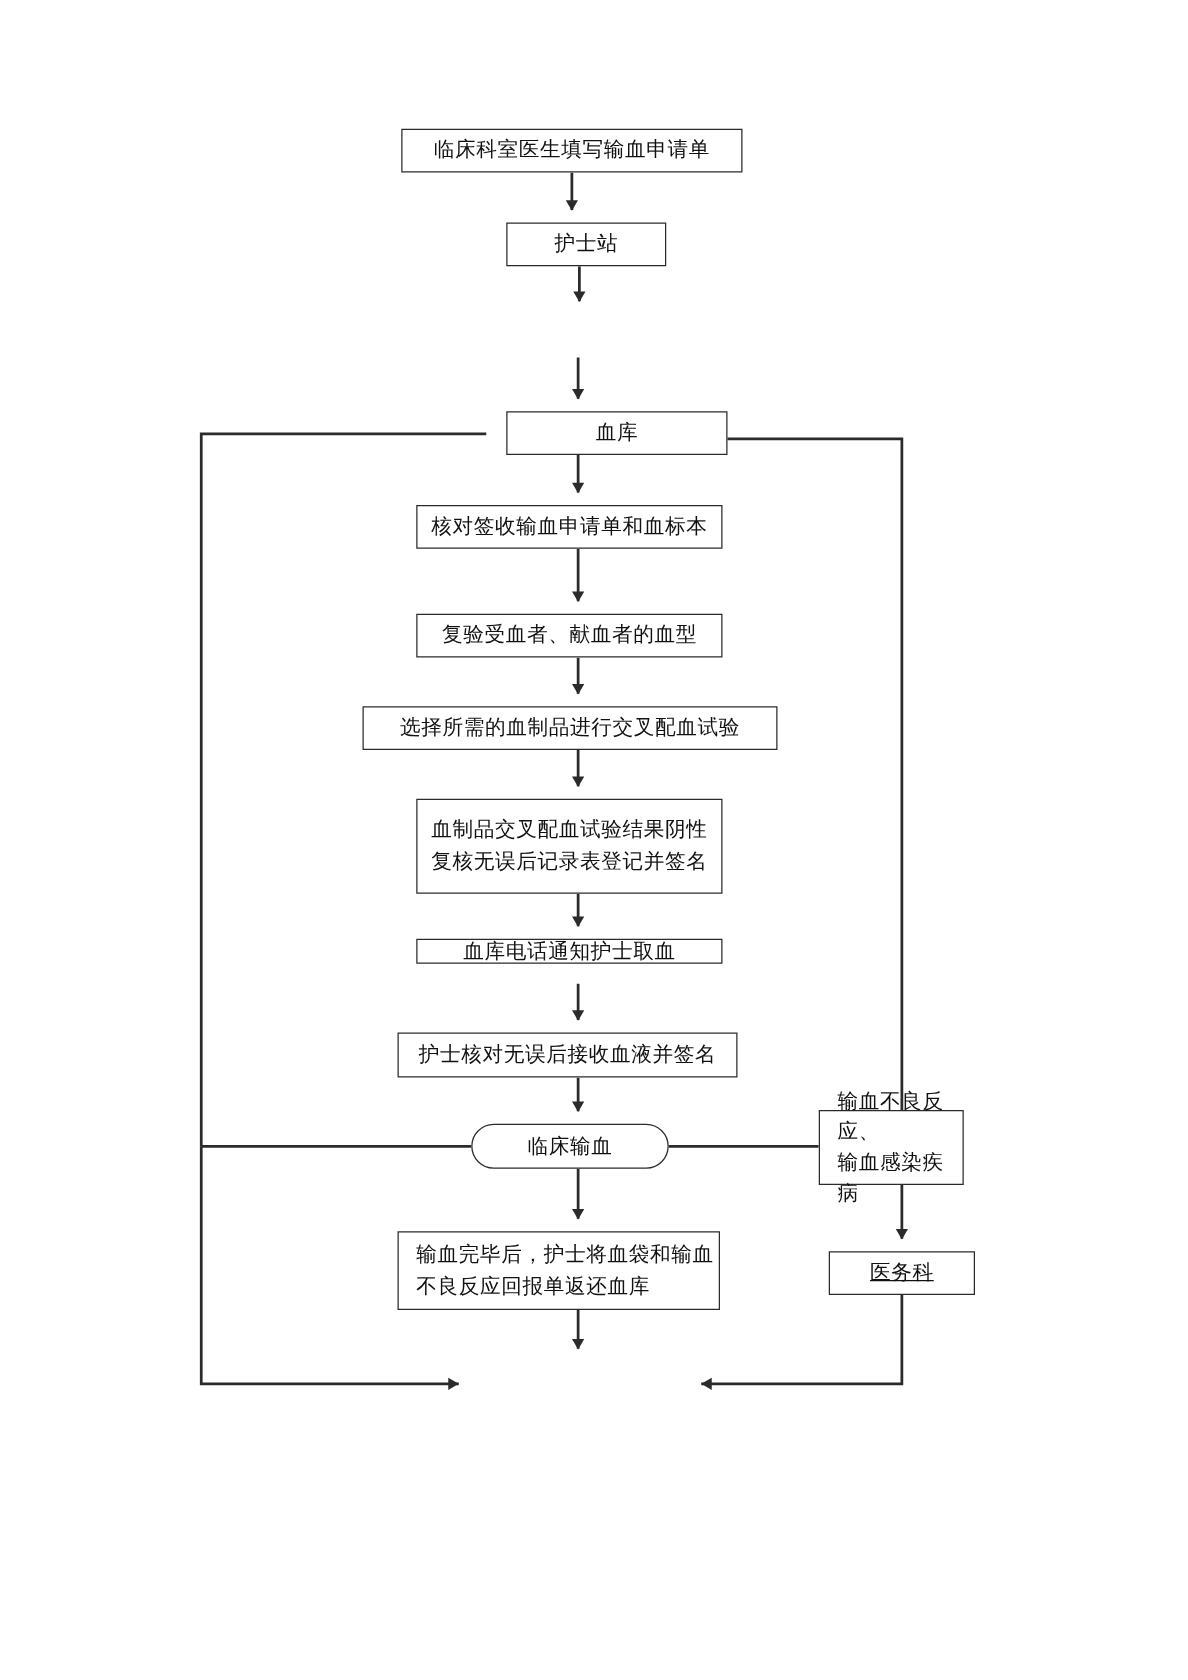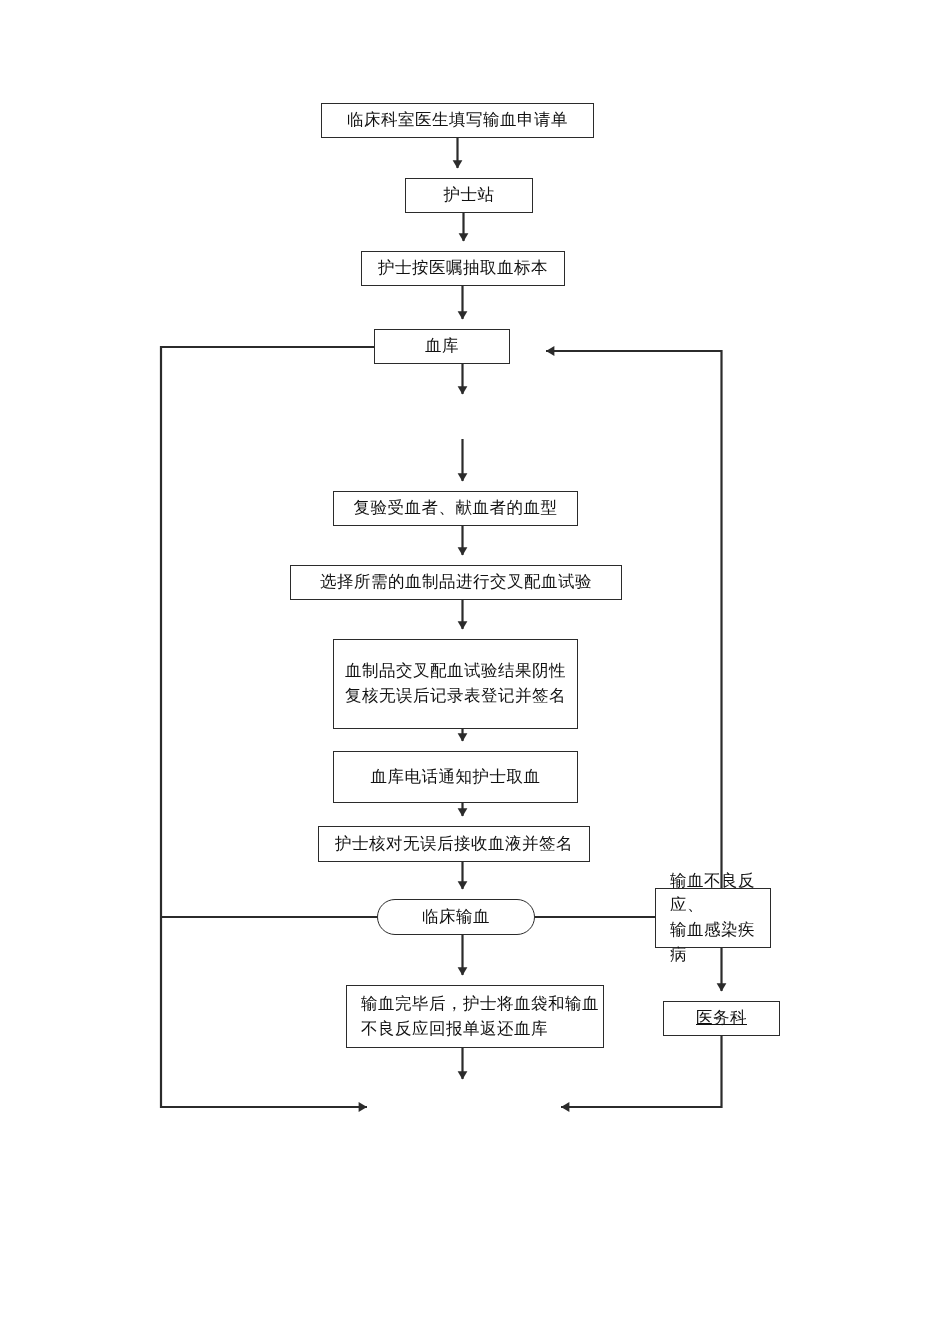--- a/index.html
+++ b/index.html
@@ -89,40 +89,40 @@
       <path d="M721.5,888 L721.5,351 L546,351" marker-end="url(#arrowLeft)"></path>
 
       <path d="M721.5,1036 L721.5,1107 L561,1107" marker-end="url(#arrowLeft)"></path>
     </g>
   </svg>
 
   <div class="node" style="left:321px; top:103px; width:273px; height:35px;">临床科室医生填写输血申请单</div>
 
   <div class="node" style="left:405px; top:178px; width:128px; height:35px;">护士站</div>
 
-  <div class="node" style="left:361px; top:251px; width:204px; height:35px;">护士按医嘱抽取血标本</div>
 
-  <div class="node" style="left:374px; top:329px; width:136px; height:35px;">血库</div>
+  <div class="node" style="left:405px; top:329px; width:177px; height:35px;">血库</div>
 
+  <div class="node" style="left:333px; top:404px; width:245px; height:35px;">核对签收输血申请单和血标本</div>
 
   <div class="node" style="left:333px; top:491px; width:245px; height:35px;">复验受血者、献血者的血型</div>
 
   <div class="node heavy" style="left:290px; top:565px; width:332px; height:35px;">选择所需的血制品进行交叉配血试验</div>
 
-  <div class="node heavy" style="left:333px; top:639px; width:245px; height:90px;">血制品交叉配血试验结果阴性
+  <div class="node heavy" style="left:333px; top:639px; width:245px; height:76px;">血制品交叉配血试验结果阴性
 复核无误后记录表登记并签名</div>
 
-  <div class="node" style="left:333px; top:751px; width:245px; height:52px;">血库电话通知护士取血</div>
+  <div class="node" style="left:333px; top:751px; width:245px; height:20px;">血库电话通知护士取血</div>
 
   <div class="node" style="left:318px; top:826px; width:272px; height:36px;">护士核对无误后接收血液并签名</div>
 
   <div class="node" style="left:377px; top:899px; width:158px; height:36px;border-radius:18px;">临床输血</div>
 
   <div class="node left-text" style="left:655px; top:888px; width:116px; height:60px;">输血不良反应、
 输血感染疾病</div>
 
   <div class="node heavy" style="left:663px; top:1001px; width:117px; height:35px;text-decoration:underline;">医务科</div>
 
-  <div class="node heavy left-text" style="left:318px; top:985px; width:258px; height:63px;margin-left:28px;">输血完毕后，护士将血袋和输血
+  <div class="node heavy left-text" style="left:318px; top:985px; width:258px; height:63px;">输血完毕后，护士将血袋和输血
 不良反应回报单返还血库</div>
 
 
 </div>
 
 </body></html>

